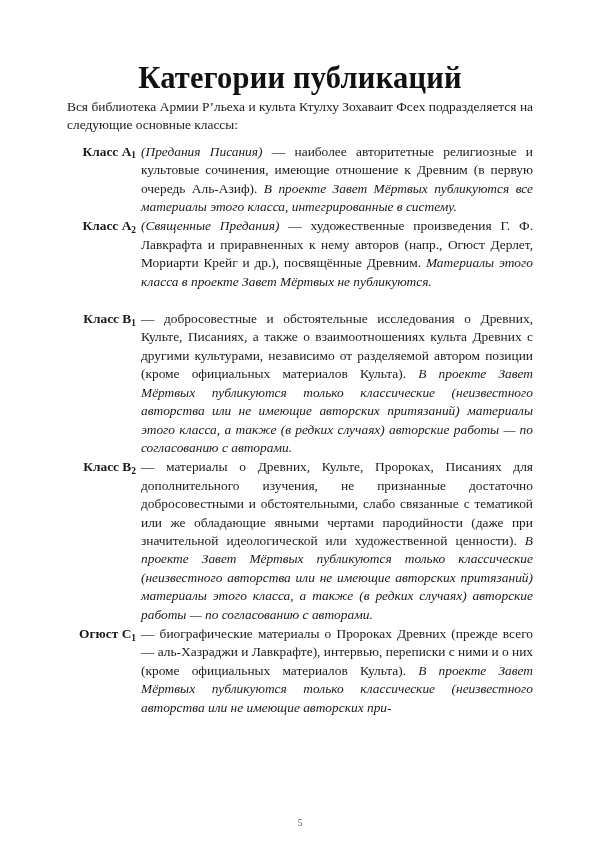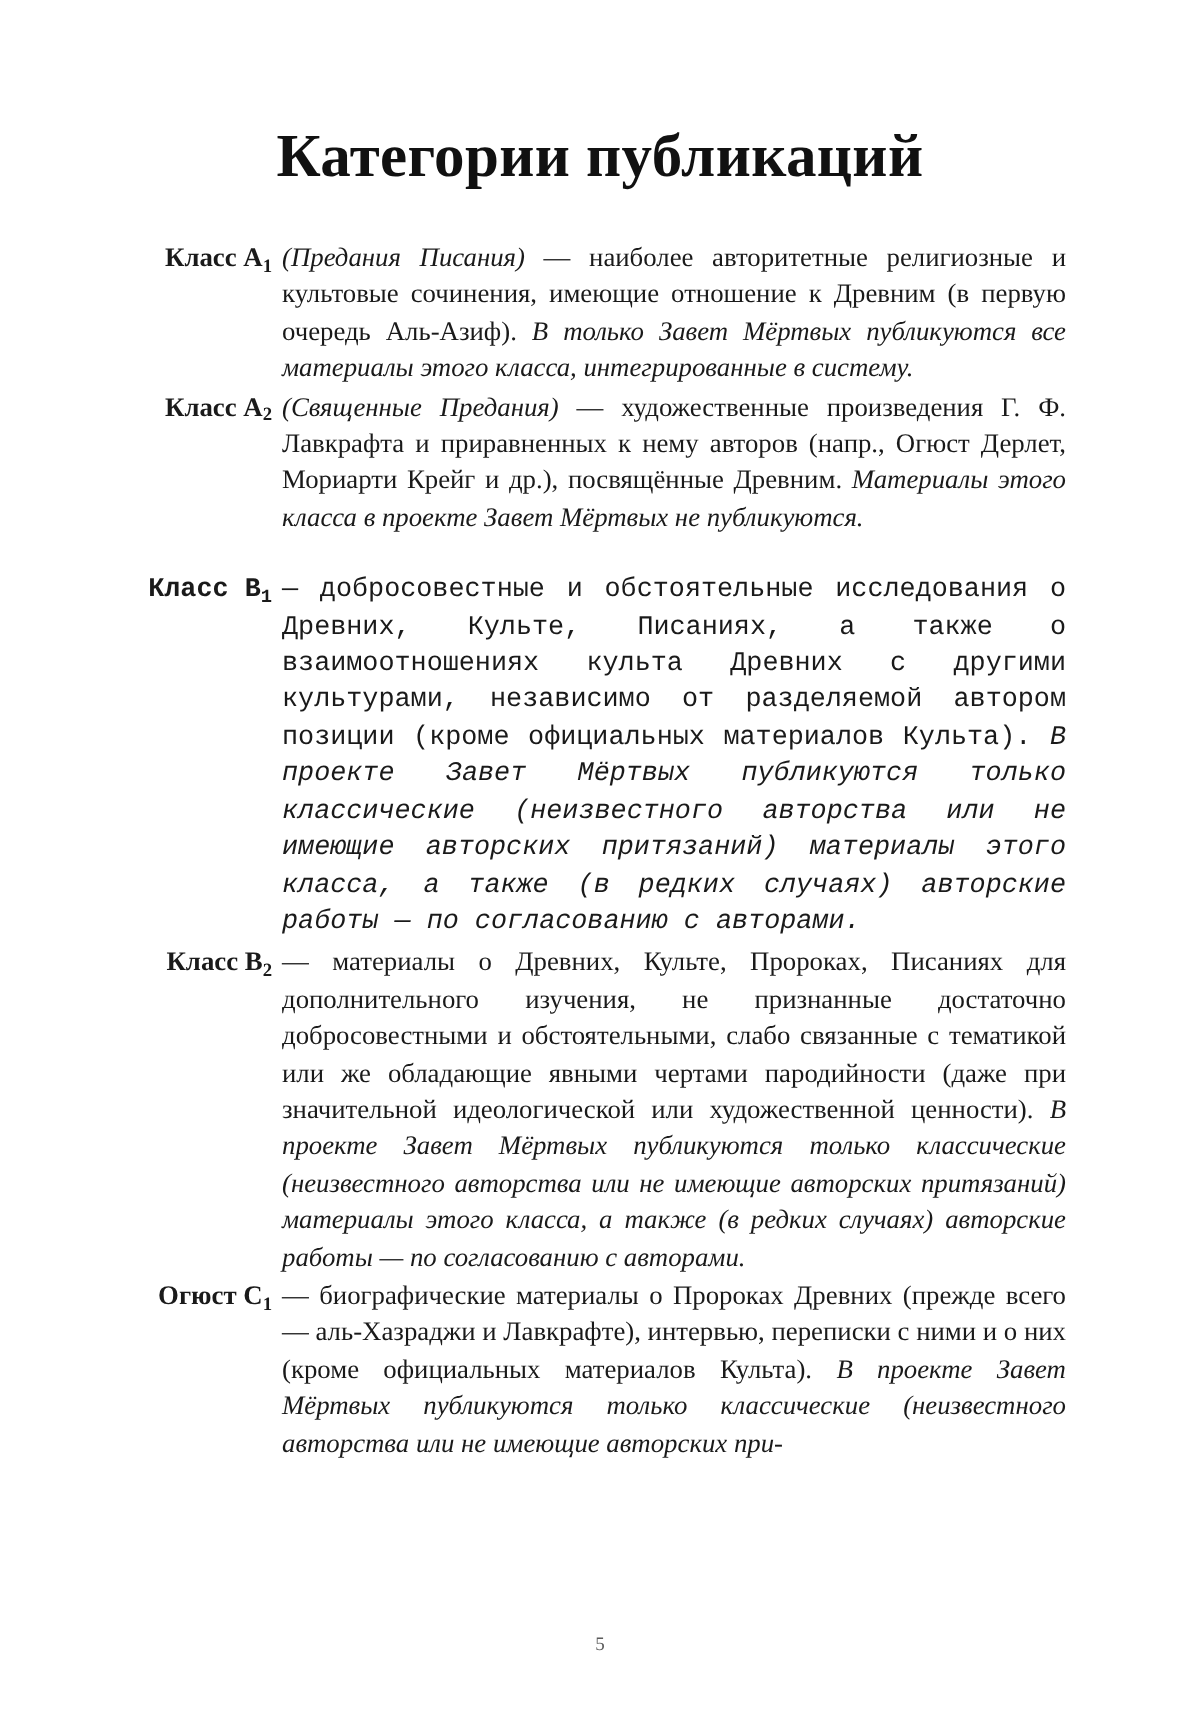--- a/index.html
+++ b/index.html
@@ -96,22 +96,22 @@
   .class-body {
     display: block;
     text-align: justify;
     text-justify: inter-word;
   }
 
   .it { font-style: italic; }
 
   
   .gap-sm { margin-top: 1px; }
-  .gap-lg { margin-top: 19px; font-family: Liberation Mono, monospace; }
-  .gap-first { margin-top: 22px; }
+  .gap-lg { margin-top: 19px; }
+  .gap-first { margin-top: 8px; }
 
   
   .folio {
     position: absolute;
     left: 0;
     top: 818px;
     width: 600px;
     text-align: center;
     font-size: 9.5px;
     color: #5b5b5b;
@@ -119,25 +119,26 @@
 </style>
 </head>
 <body>
 
 <div class="page">
 
   <h1 class="page-title">Категории публикаций</h1>
 
   <div class="body-area">
 
+    <p class="intro">Вся библиотека Армии Р’льеха и культа Ктулху Зохаваит Фсех подразделяется на следующие основные классы:</p>
 
     <div class="class-list" id="class-list">
         <div class="class-entry gap-first">
           <div class="class-label"><span>Класс A</span><sub>1</sub></div>
-          <div class="class-body"><span class="it">(Предания Писания)</span><span> — наиболее авторитетные религиозные и культовые сочинения, имеющие отношение к Древним (в первую очередь Аль-Азиф). </span><span class="it">В только Завет Мёртвых публикуются все материалы этого класса, интегрированные в систему.</span></div>
+          <div class="class-body"><span class="it">(Предания Писания)</span><span> — наиболее авторитетные религиозные и культовые сочинения, имеющие отношение к Древним (в первую очередь Аль-Азиф). </span><span class="it">В проекте Завет Мёртвых публикуются все материалы этого класса, интегрированные в систему.</span></div>
         </div>
         <div class="class-entry gap-sm">
           <div class="class-label"><span>Класс A</span><sub>2</sub></div>
           <div class="class-body"><span class="it">(Священные Предания)</span><span> — художественные произведения Г. Ф. Лавкрафта и приравненных к нему авторов (напр., Огюст Дерлет, Мориарти Крейг и др.), посвящённые Древним. </span><span class="it">Материалы этого класса в проекте Завет Мёртвых не публикуются.</span></div>
         </div>
         <div class="class-entry gap-lg">
           <div class="class-label"><span>Класс B</span><sub>1</sub></div>
           <div class="class-body"><span>— добросовестные и обстоятельные исследования о Древних, Культе, Писаниях, а также о взаимоотношениях культа Древних с другими культурами, независимо от разделяемой автором позиции (кроме официальных материалов Культа). </span><span class="it">В проекте Завет Мёртвых публикуются только классические (неизвестного авторства или не имеющие авторских притязаний) материалы этого класса, а также (в редких случаях) авторские работы — по согласованию с авторами.</span></div>
         </div>
         <div class="class-entry gap-sm">

